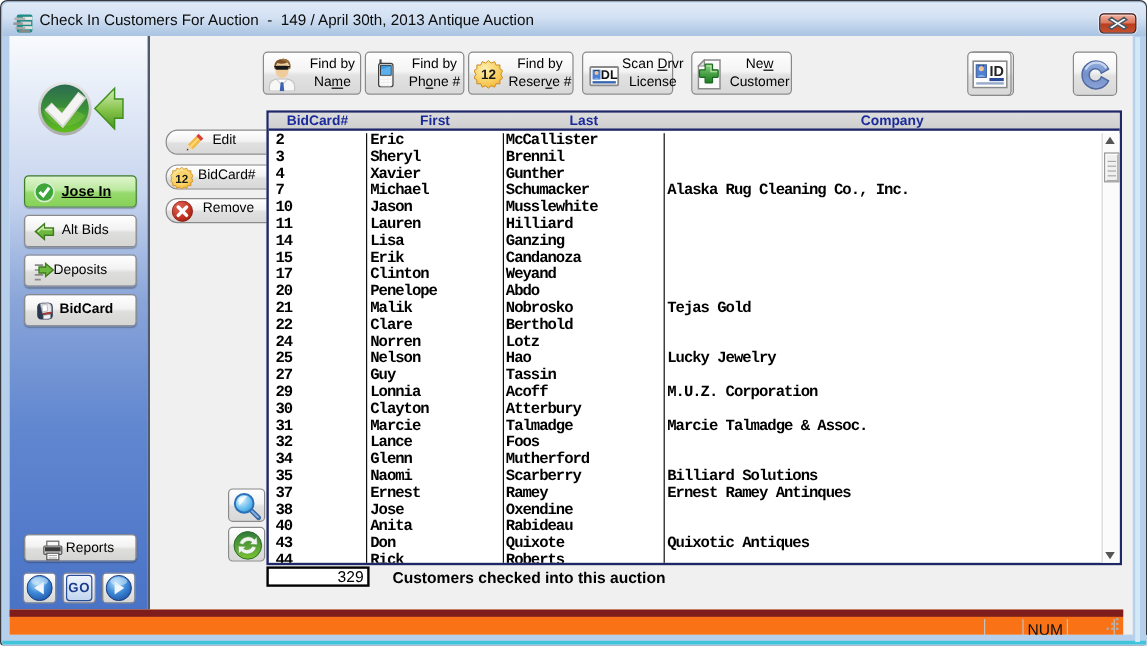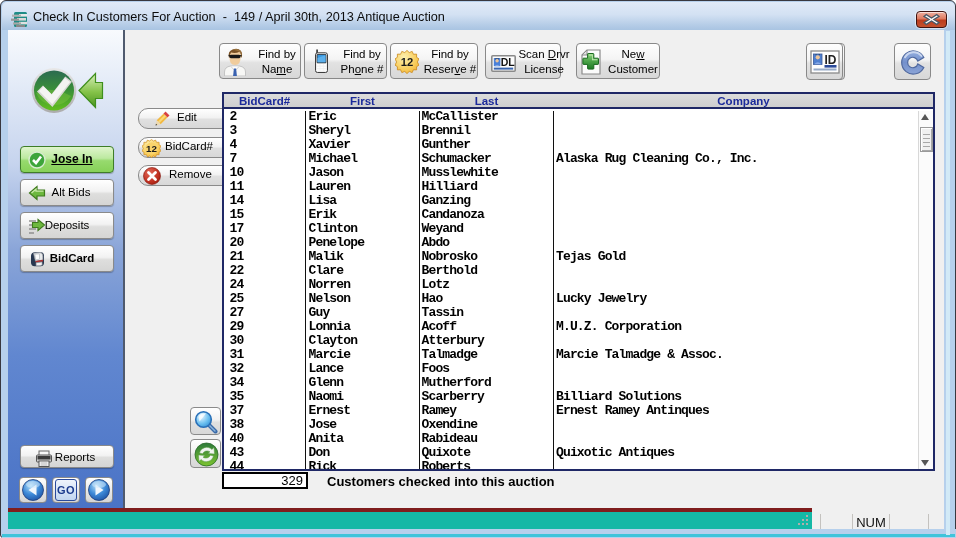--- a/index.html
+++ b/index.html
@@ -67,22 +67,22 @@
 .vline { position:absolute; top:17px; bottom:0; width:1px; background:#101010; }
 
 #vsb { position:absolute; right:0; top:17px; width:15px; height:358px; background:#fbfbfb; border-left:1px solid #d8d8d8; }
 #vthumb { position:absolute; left:1px; top:16px; width:13px; height:25px; background:#f0f0f0;
   border:1px solid #9a9a9a; box-shadow:inset 1px 1px 0 #fff, inset -1px -1px 0 #a8a8a8; }
 
 #cbox { position:absolute; left:214px; top:442px; width:86px; height:17px; background:#fff; border:2px solid #000;
   font-size:13px; text-align:right; line-height:13px; padding-right:3px; }
 #clabel { position:absolute; left:305px; top:444px; font-size:13px; font-weight:bold; color:#000;margin-left:14px; }
 
-#statusbar { position:absolute; left:0; top:478px; width:804px; height:21px; background:#14b8a6;
-  border-top:4px solid #7f1d1d; }
+#statusbar { position:absolute; left:0; top:478px; width:928px; height:21px; background:#f97316;
+  border-top:6px solid #7f1d1d; }
 .sep { position:absolute; top:2px; height:17px; width:1px; background:#c4c2bf; }
 #num { position:absolute; left:827px; top:3px; width:72px; text-align:center; font-size:13px; color:#111; }
 #grip { position:absolute; right:2px; bottom:2px; width:12px; height:12px; }
 #botframe { position:absolute; left:1px; top:528px; width:954px; height:9px; background:#b6d0ec; }
 #cyan-b { position:absolute; left:1px; top:533px; width:953px; height:2.5px; background:#3fc4da; }
 #cyan-r { position:absolute; left:945px; top:30px; width:4px; height:504px; background:#d2eaf7; }
 </style>
 </head>
 <body>
 <div id="win">

